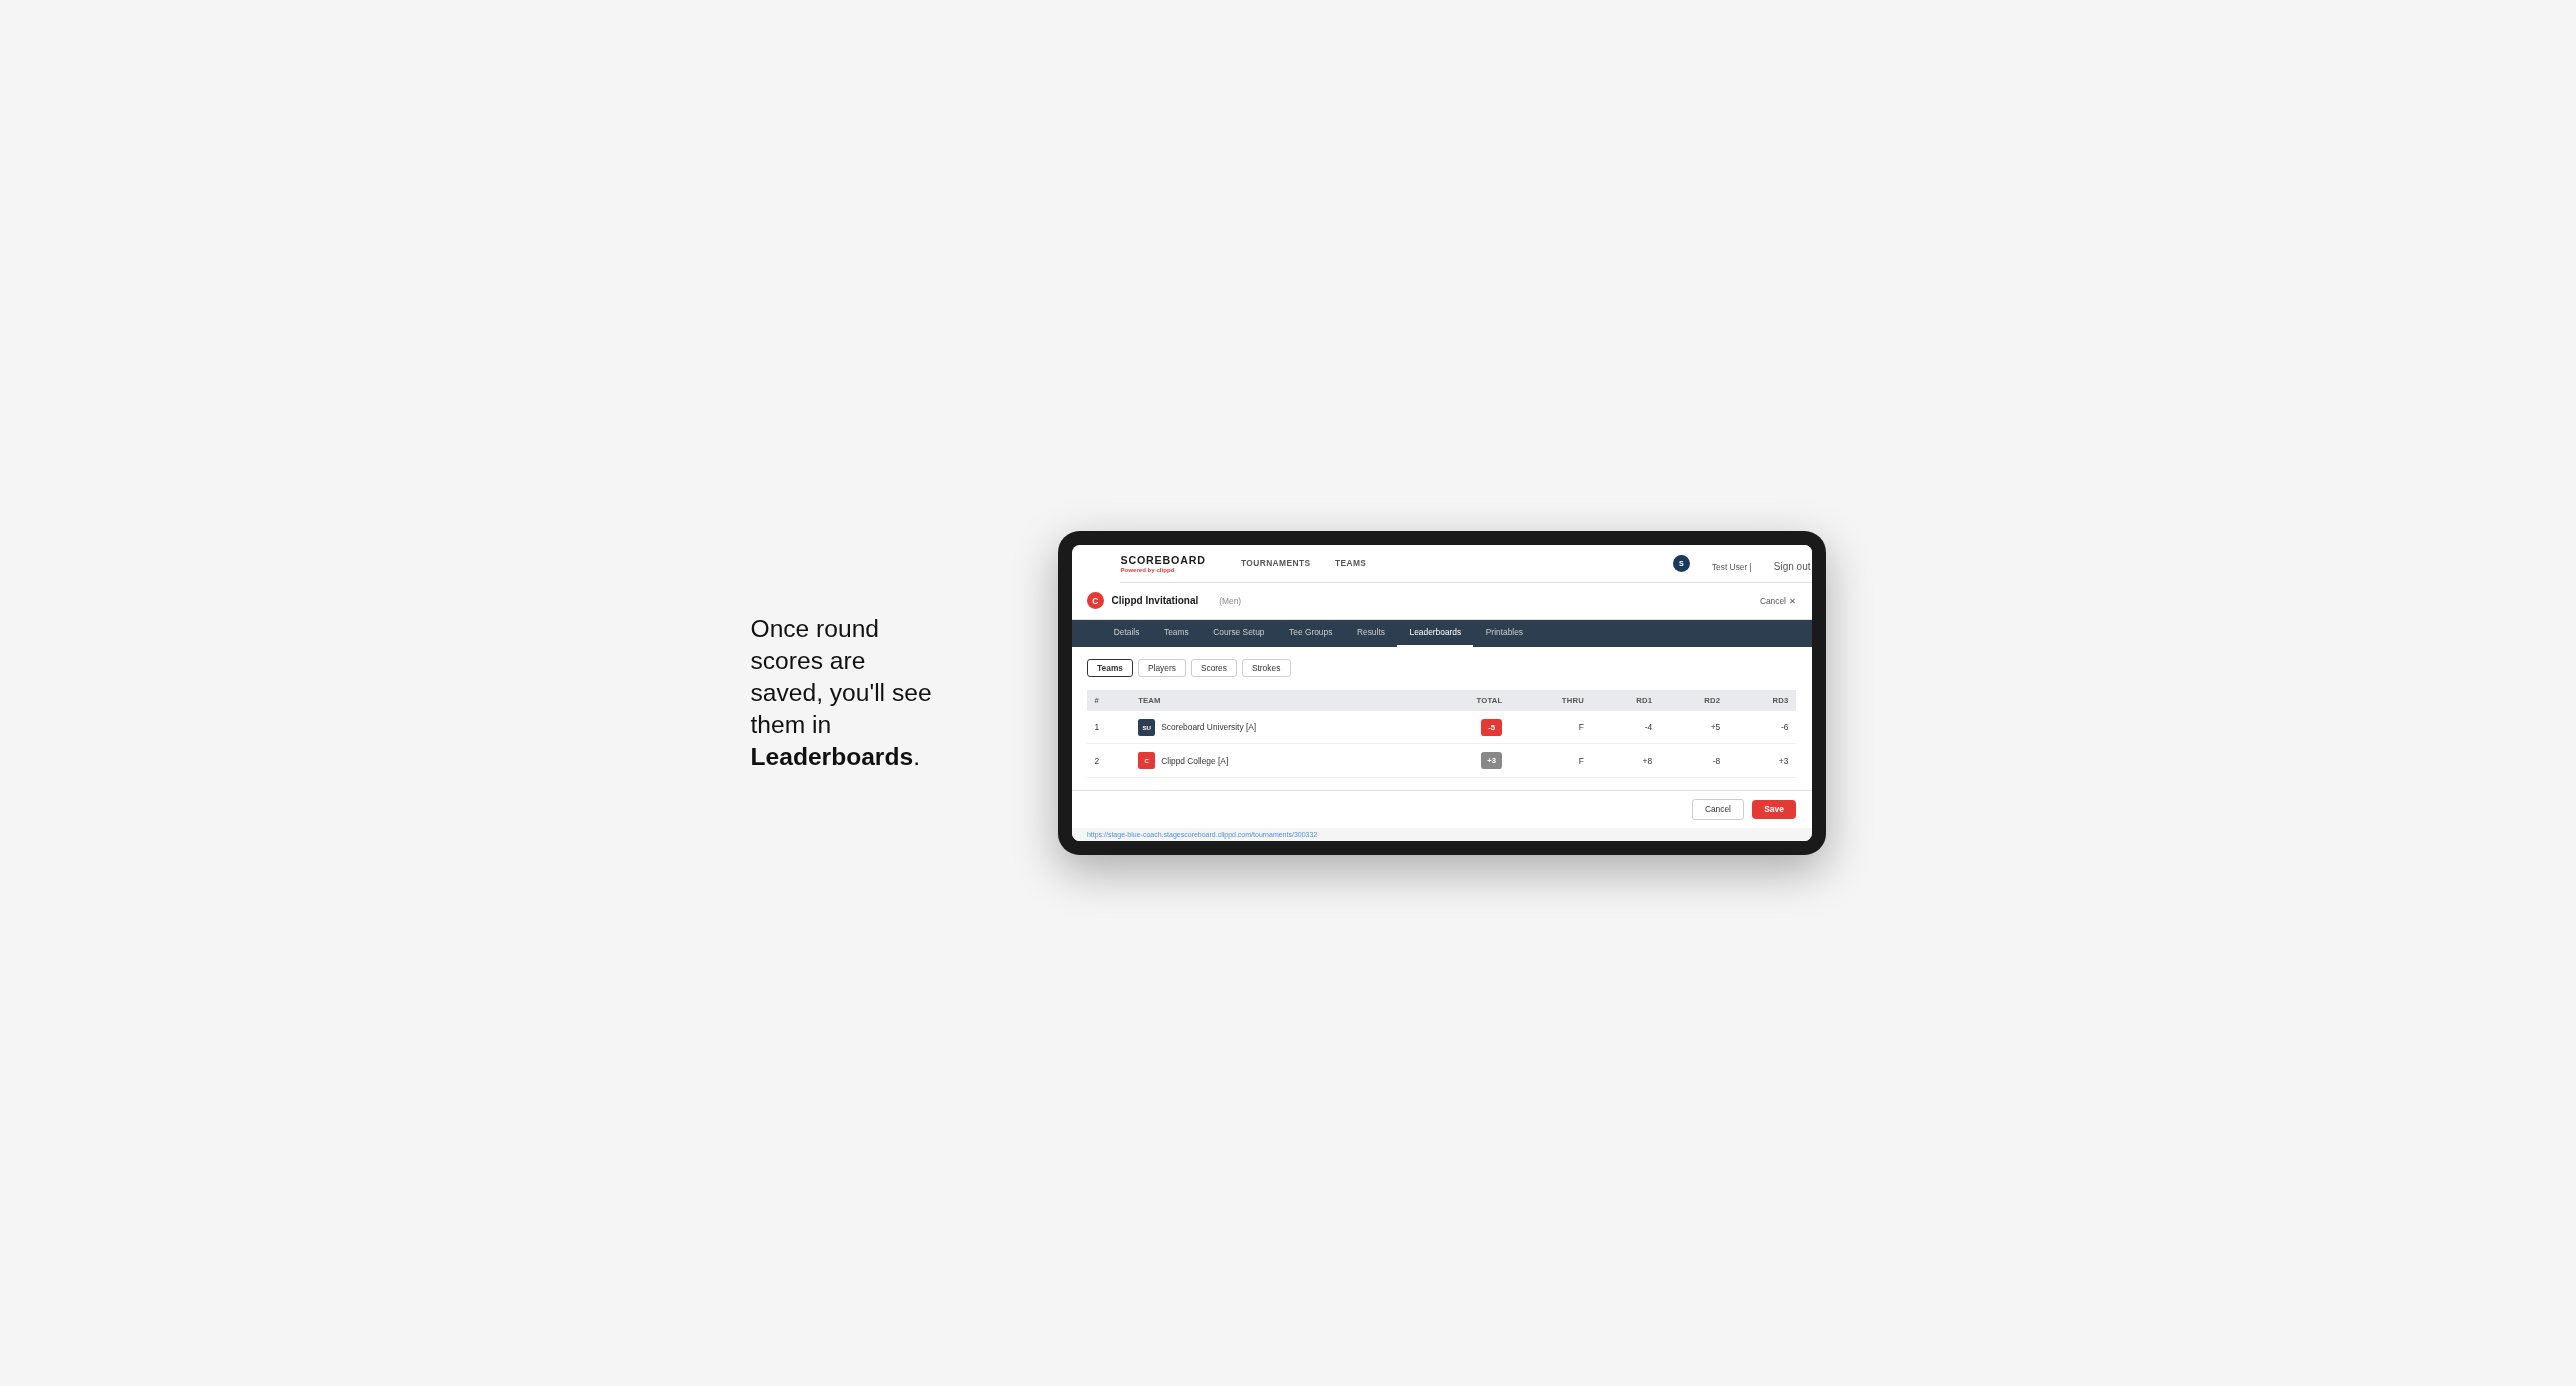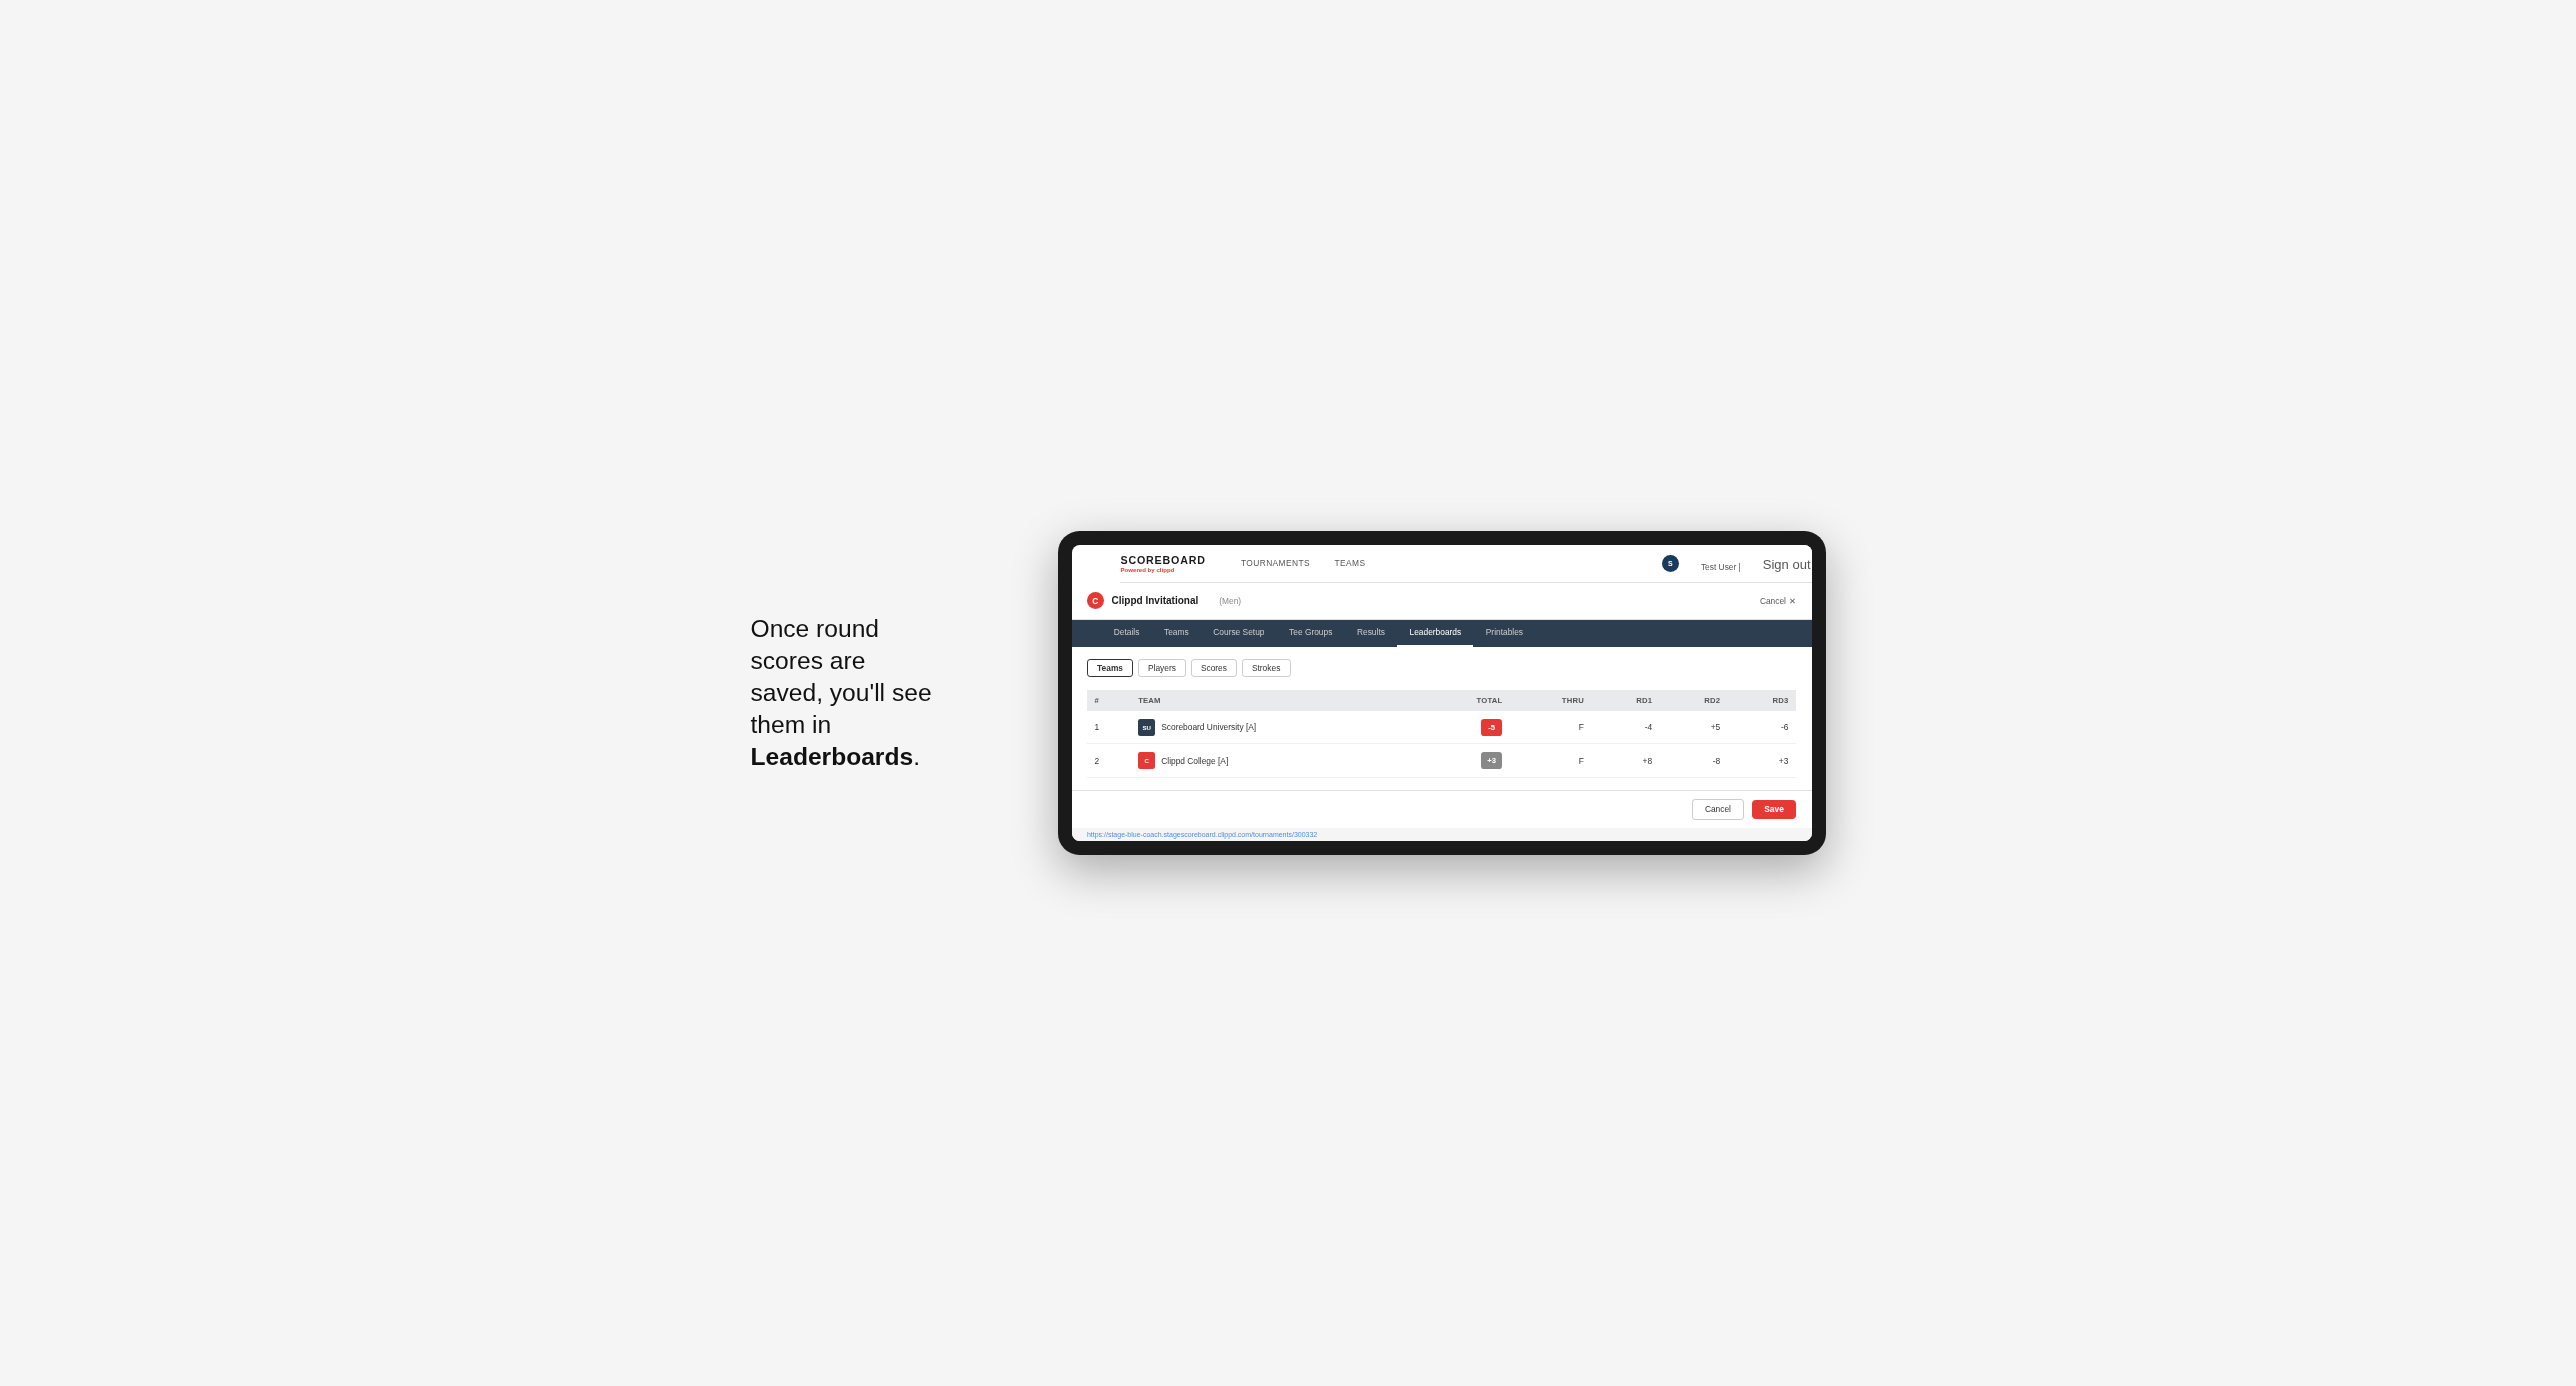--- a/index.html
+++ b/index.html
@@ -72,21 +72,21 @@
       font-weight: 600;
     }
     .nav-links {
       display: flex;
       gap: 0;
       height: 100%;
     }
     .nav-link {
       padding: 0 12.3px;
       font-size: 8.4px;
-      font-weight: 400;
+      font-weight: 700;
       color: #555;
       display: flex;
       align-items: center;
       cursor: pointer;
       border-bottom: 2.3px solid transparent;
       letter-spacing: 0.4px;
     }
     .nav-right {
       margin-left: auto;
       display: flex;
@@ -102,21 +102,21 @@
       border-radius: 50%;
       display: flex;
       align-items: center;
       justify-content: center;
       color: #fff;
       font-size: 7px;
       font-weight: 700;
     }
     .sign-out {
       color: #555;
-      font-size: 13px;
+      font-size: 10px;
       cursor: pointer;
     }
     
     .tournament-header {
       background: #fff;
       padding: 9.2px 15.4px;
       display: flex;
       align-items: center;
       border-bottom: 0.8px solid #e0e0e0;
     }

